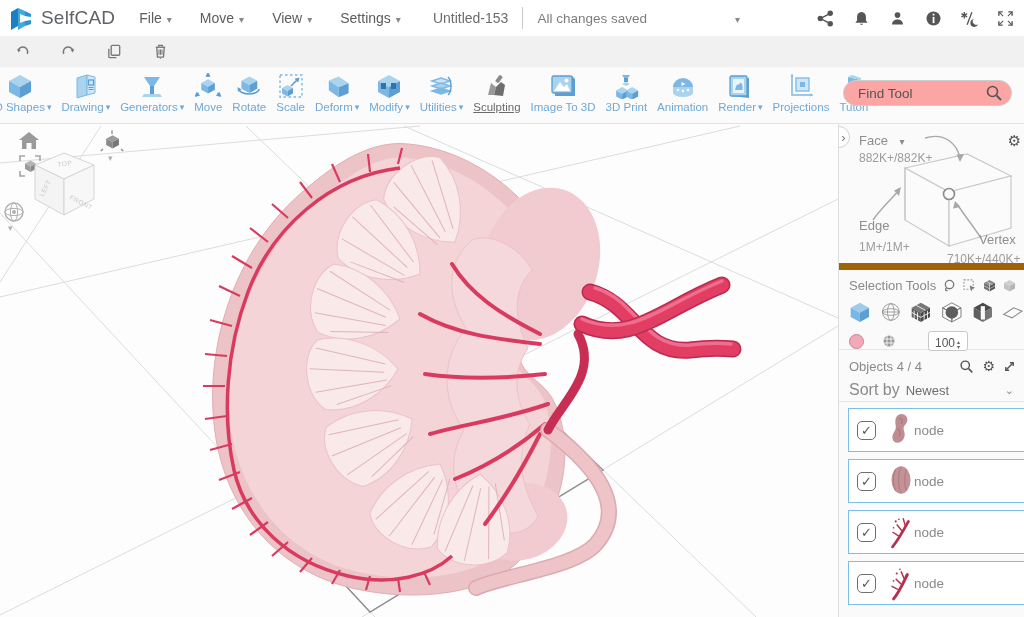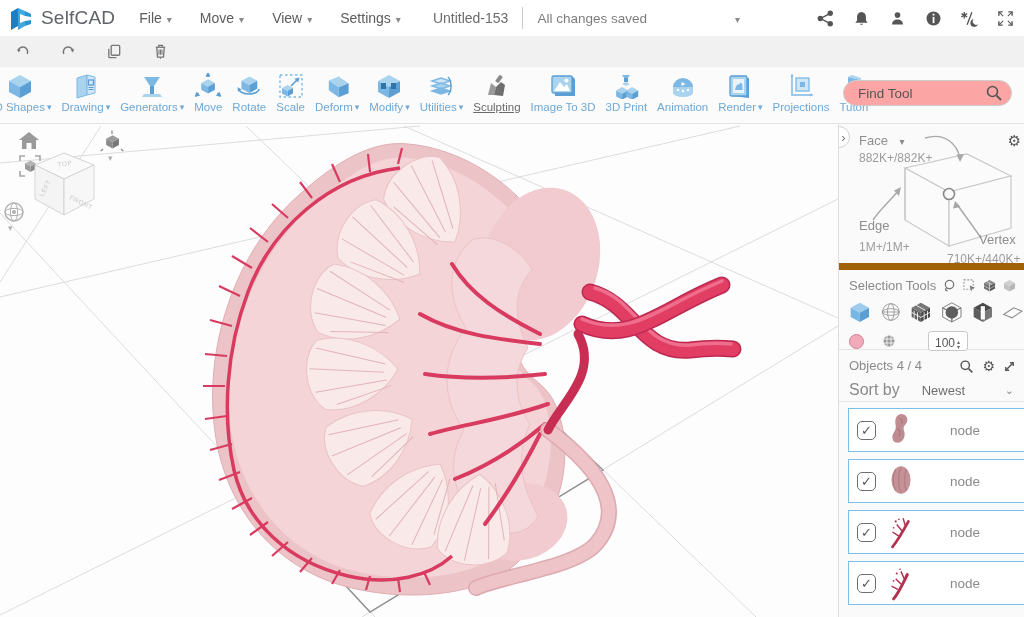--- a/index.html
+++ b/index.html
@@ -69,35 +69,35 @@
   .sel-mini { margin-left:auto; display:flex; gap:7px; }
   .cube-row { display:flex; gap:9px; margin-top:8px; align-items:center; }
   .opt-row { display:flex; align-items:center; gap:18px; margin-top:8px; }
   .pink-dot { width:15px; height:15px; border-radius:50%; background:#f2a9b8; border:1.5px solid #cf8396; }
   .num-box { width:40px; height:20px; background:#fff; border:1px solid #c8c8c8; border-radius:3px;
     display:flex; align-items:flex-end; margin-left:14px; }
   .num-box input { width:26px; border:none; outline:none; font-size:12px; color:#555; text-align:right;
     font-family:"Liberation Sans",sans-serif; background:transparent; }
   .steppers { display:flex; flex-direction:column; line-height:5px; font-size:6px; color:#666; padding-left:2px; }
   .obj-head { position:relative; padding:8px 8px 0 10px; height:52px; border-bottom:1px solid #e6e6e6; }
-  .obj-title-row { display:flex; align-items:flex-start; }
+  .obj-title-row { display:flex; align-items:center; }
   .obj-title { color:#8a8a8a; font-size:13px; }
   .obj-icons { margin-left:auto; display:flex; gap:8px; align-items:center; }
   .sort-row { display:flex; align-items:center; margin-top:7px; }
   .sort-label { color:#8a8a8a; font-size:16px; }
-  .sort-select { margin-left:22px; flex:1; display:flex; align-items:center; color:#6e6e6e; font-size:13px; }
+  .sort-select { margin-left:6px; flex:1; display:flex; align-items:center; color:#6e6e6e; font-size:13px; }
   .sort-caret { margin-left:auto; color:#8a8a8a; font-size:11px; padding-right:2px; }
   .obj-list { padding:6px 0 0 9px; display:flex; flex-direction:column; gap:7px; }
   .node-row { height:44px; background:#fff; border:1px solid #7cc0e8; display:flex; align-items:center;
     padding:0 6px 0 8px; margin-right:-6px; }
   .cb { width:19px; height:19px; border:1.6px solid #6e6e6e; border-radius:5px; background:#fff;
     display:flex; align-items:center; justify-content:center; color:#555; font-size:13px; }
   .cb.checked::after { content:"✓"; }
   .thumb { margin-left:12px; width:26px; height:36px; }
-  .node-label { color:#8a8a8a; font-size:13.5px; margin-left:36px; }
+  .node-label { color:#8a8a8a; font-size:13.5px; }
 </style>
 </head>
 <body>
 
 <svg width="0" height="0" style="position:absolute">
   <defs>
     <symbol id="ic-cube" viewBox="0 0 26 26">
       <polygon points="13,2 24,8 13,14 2,8" fill="#aad3ee"></polygon>
       <polygon points="2,8 13,14 13,25 2,19" fill="#7db8e4"></polygon>
       <polygon points="24,8 13,14 13,25 24,19" fill="#5b9fd4"></polygon>

